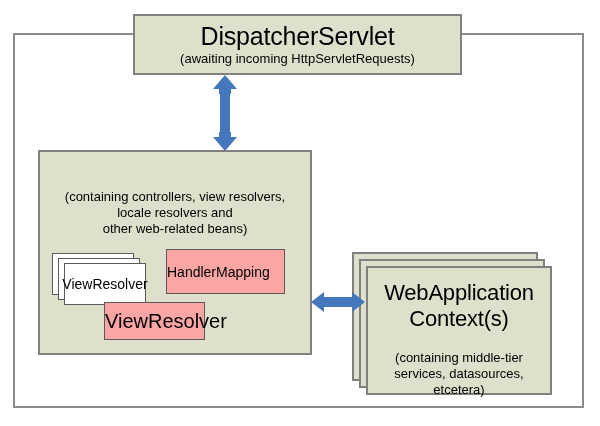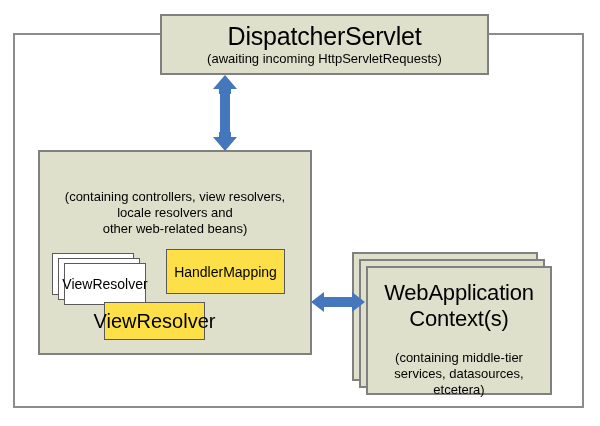--- a/index.html
+++ b/index.html
@@ -39,40 +39,38 @@
   .green-box {
     position: absolute;
     background: #dee0cc;
     border: 2px solid #808080;
     box-sizing: border-box;
   }
 
   
   .white-box {
     position: absolute;
-    background: #fde047;
+    background: #fca5a5;
     border: 1.5px solid #5a5a5a;
     box-sizing: border-box;
     display: flex;
     align-items: center;
-    justify-content: center;
   }
 
   
   #dispatcher-servlet {
     left: 133px;
     top: 14px;
     width: 329px;
     height: 61px;
     display: flex;
     flex-direction: column;
     align-items: center;
     justify-content: center;
     z-index: 6;
-    margin-left: 27px;
   }
   #dispatcher-servlet .box-title {
     font-size: 25px;
     line-height: 28px;
     letter-spacing: -0.2px;
     white-space: nowrap;
   }
   #dispatcher-servlet .box-sub {
     font-size: 13px;
     line-height: 16px;

